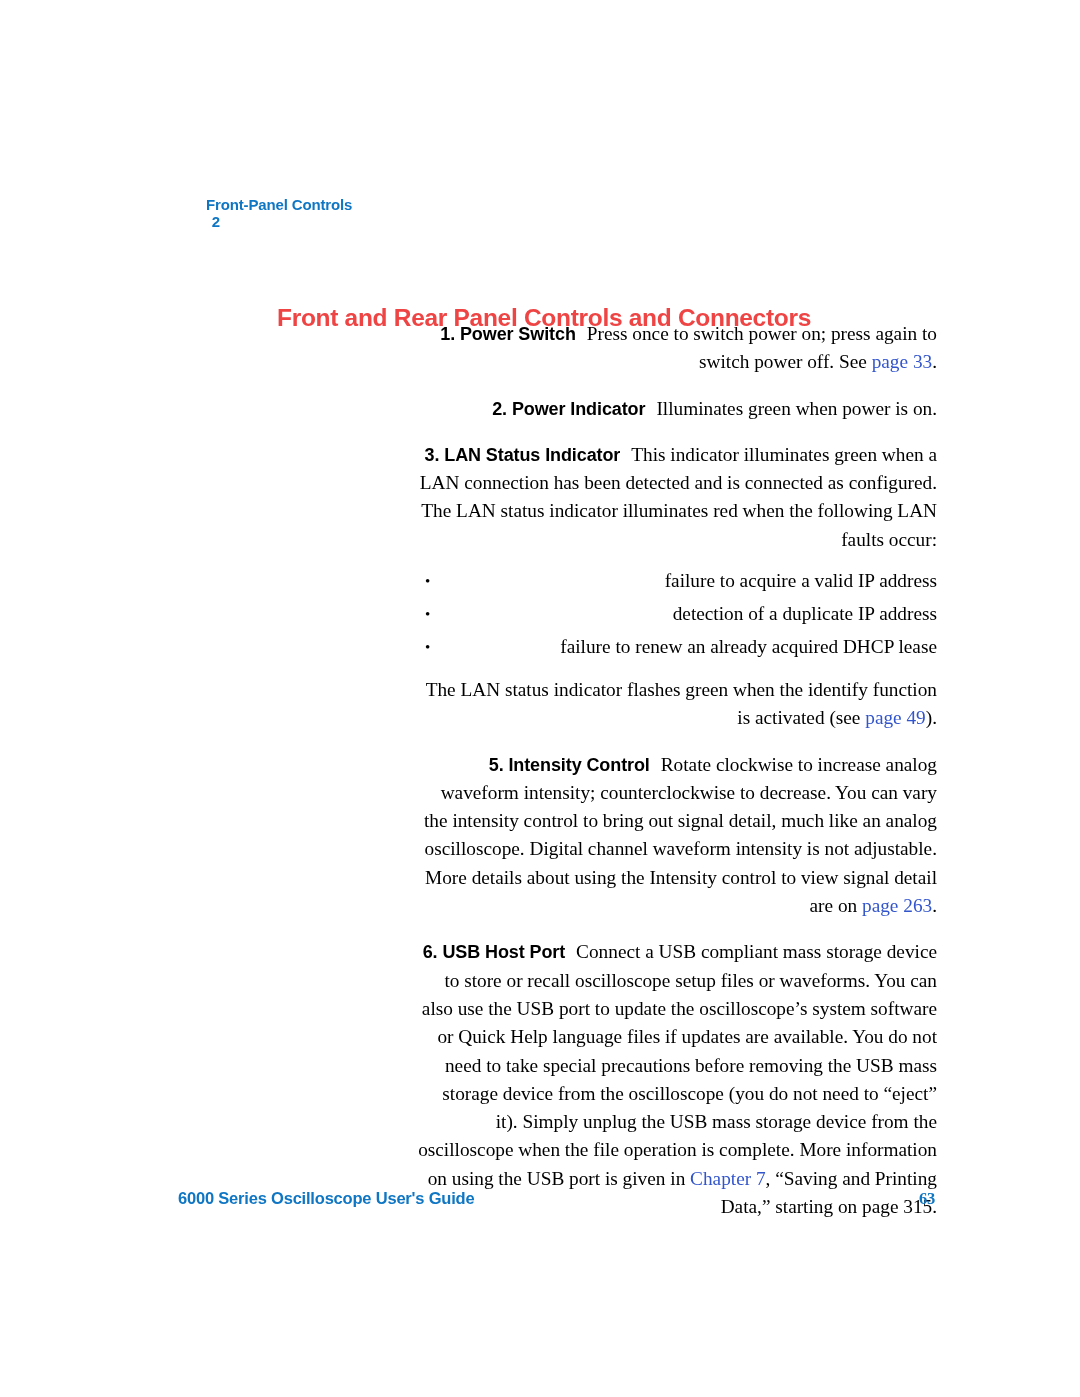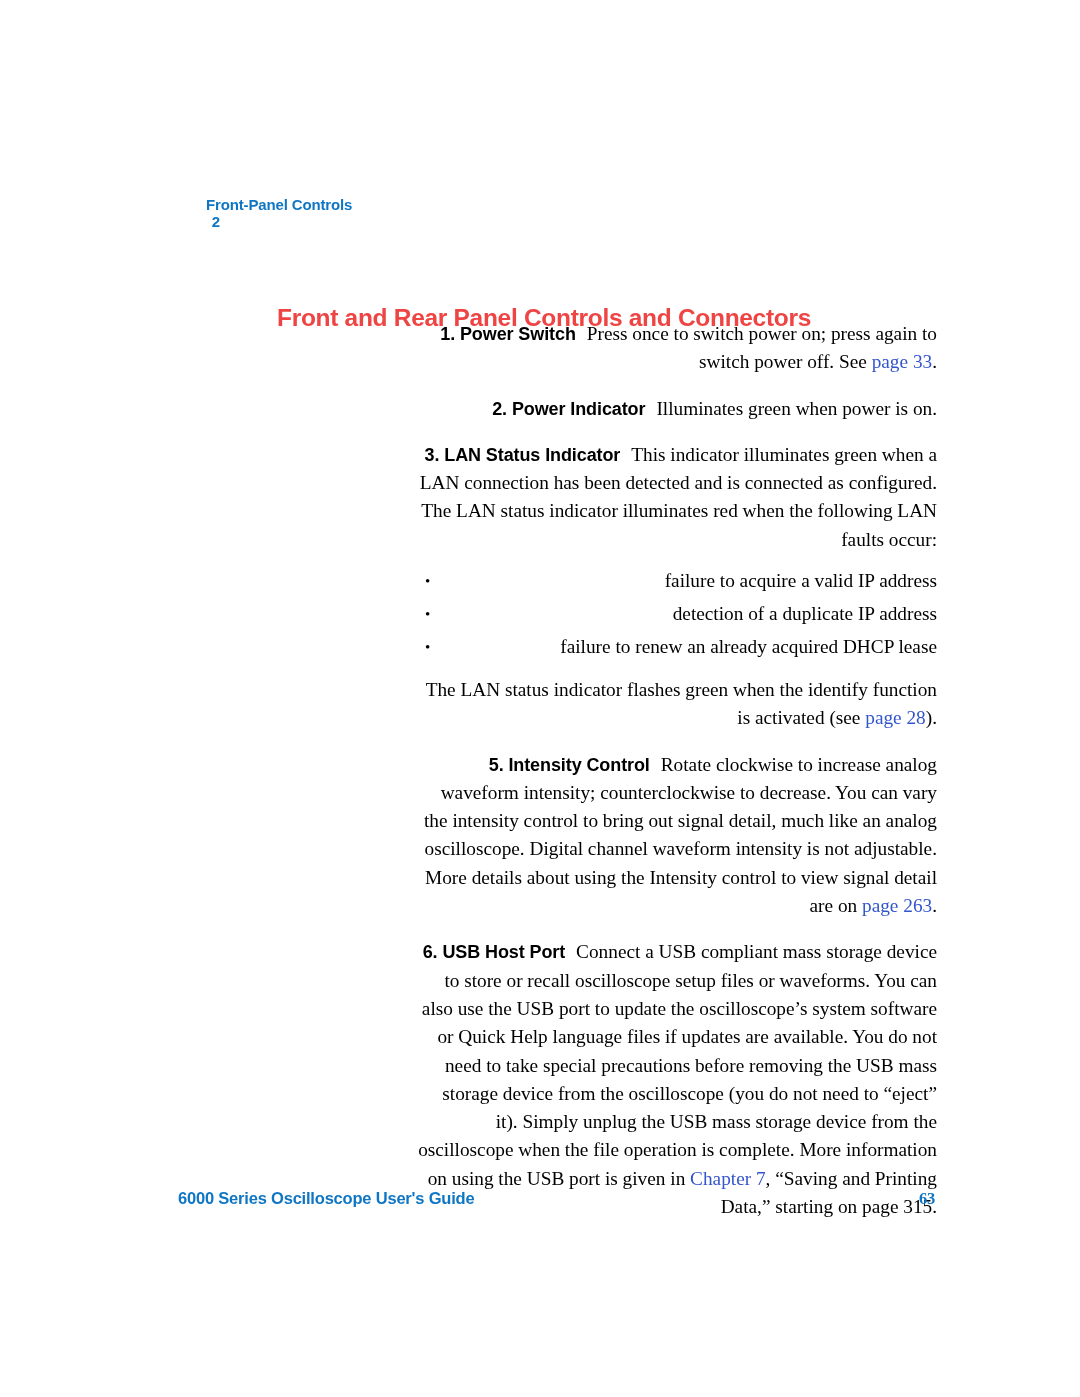--- a/index.html
+++ b/index.html
@@ -170,21 +170,21 @@
       </li>
       <li>
         <span class="bullet-marker">•</span><span>detection of a duplicate IP address</span>
       </li>
       <li>
         <span class="bullet-marker">•</span><span>failure to renew an already acquired DHCP lease</span>
       </li>
     </ul>
 
     <p class="para after-bullets">
-      <span>The LAN status indicator flashes green when the identify function is activated (see </span><a class="xref" href="#">page 28</a><span>).</span>
+      <span>The LAN status indicator flashes green when the identify function is activated (see </span><a class="xref" href="#">page 49</a><span>).</span>
     </p>
 
 
     <p class="para">
       <span class="lead">5. Intensity Control</span><span class="lead-gap"></span><span>Rotate clockwise to increase analog waveform intensity; counterclockwise to decrease. You can vary the intensity control to bring out signal detail, much like an analog oscilloscope. Digital channel waveform intensity is not adjustable. More details about using the Intensity control to view signal detail are on </span><a class="xref" href="#">page 263</a><span>.</span>
     </p>
 
     <p class="para">
       <span class="lead">6. USB Host Port</span><span class="lead-gap"></span><span>Connect a USB compliant mass storage device to store or recall oscilloscope setup files or waveforms. You can also use the USB port to update the oscilloscope’s system software or Quick Help language files if updates are available. You do not need to take special precautions before removing the USB mass storage device from the oscilloscope (you do not need to “eject” it). Simply unplug the USB mass storage device from the oscilloscope when the file operation is complete. More information on using the USB port is given in </span><a class="xref" href="#">Chapter 7</a><span>, “Saving and Printing Data,” starting on page 315.</span>
     </p>

